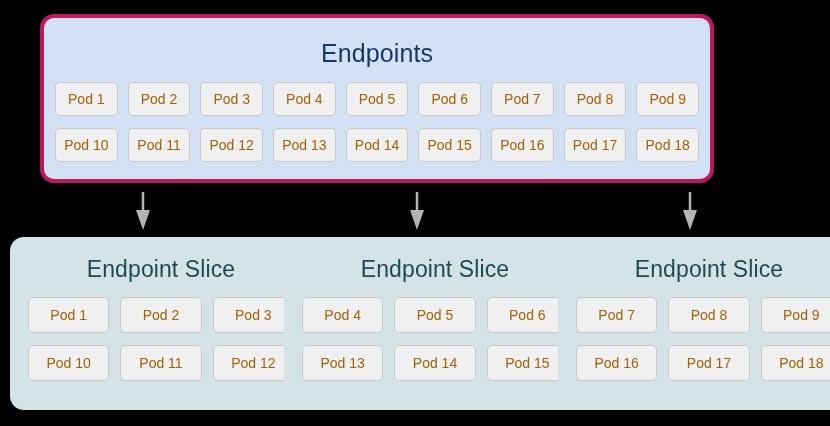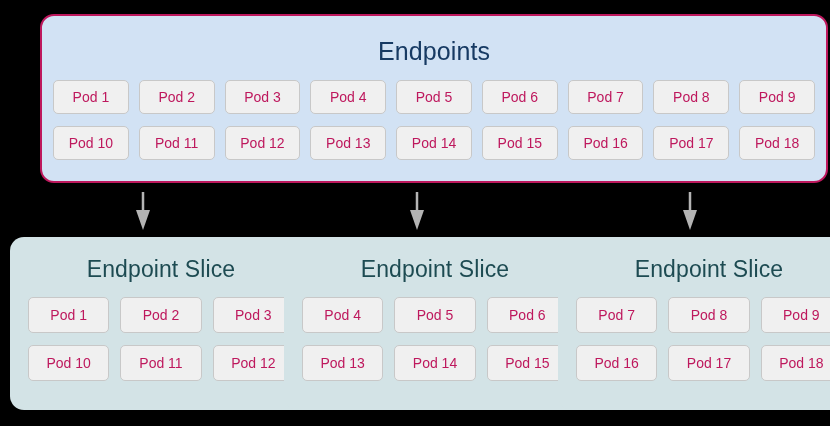--- a/index.html
+++ b/index.html
@@ -19,25 +19,25 @@
     width: 830px;
     height: 426px;
     background: #000000;
   }
 
   
   .endpoints-box {
     position: absolute;
     left: 40px;
     top: 14px;
-    width: 788px;
+    width: 674px;
     height: 169px;
     box-sizing: border-box;
     background: #d2e2f4;
-    border: 2px solid #be185d;
+    border: 4px solid #be185d;
     border-radius: 14px;
   }
 
   .endpoints-title {
     position: absolute;
     left: 0;
     right: 0;
     top: 20px;
     text-align: center;
     font-size: 25px;
@@ -62,21 +62,21 @@
     justify-content: space-between;
     gap: 10px;
   }
 
   
   .pod {
     box-sizing: border-box;
     background: #f0f0f0;
     border: 1px solid #c8c8c8;
     border-radius: 5px;
-    color: #be185d;
+    color: #a16207;
     font-size: 14px;
     display: flex;
     align-items: center;
     justify-content: center;
     text-align: center;
     white-space: nowrap;
   }
 
   .endpoints-row .pod {
     flex: 1 1 0;

